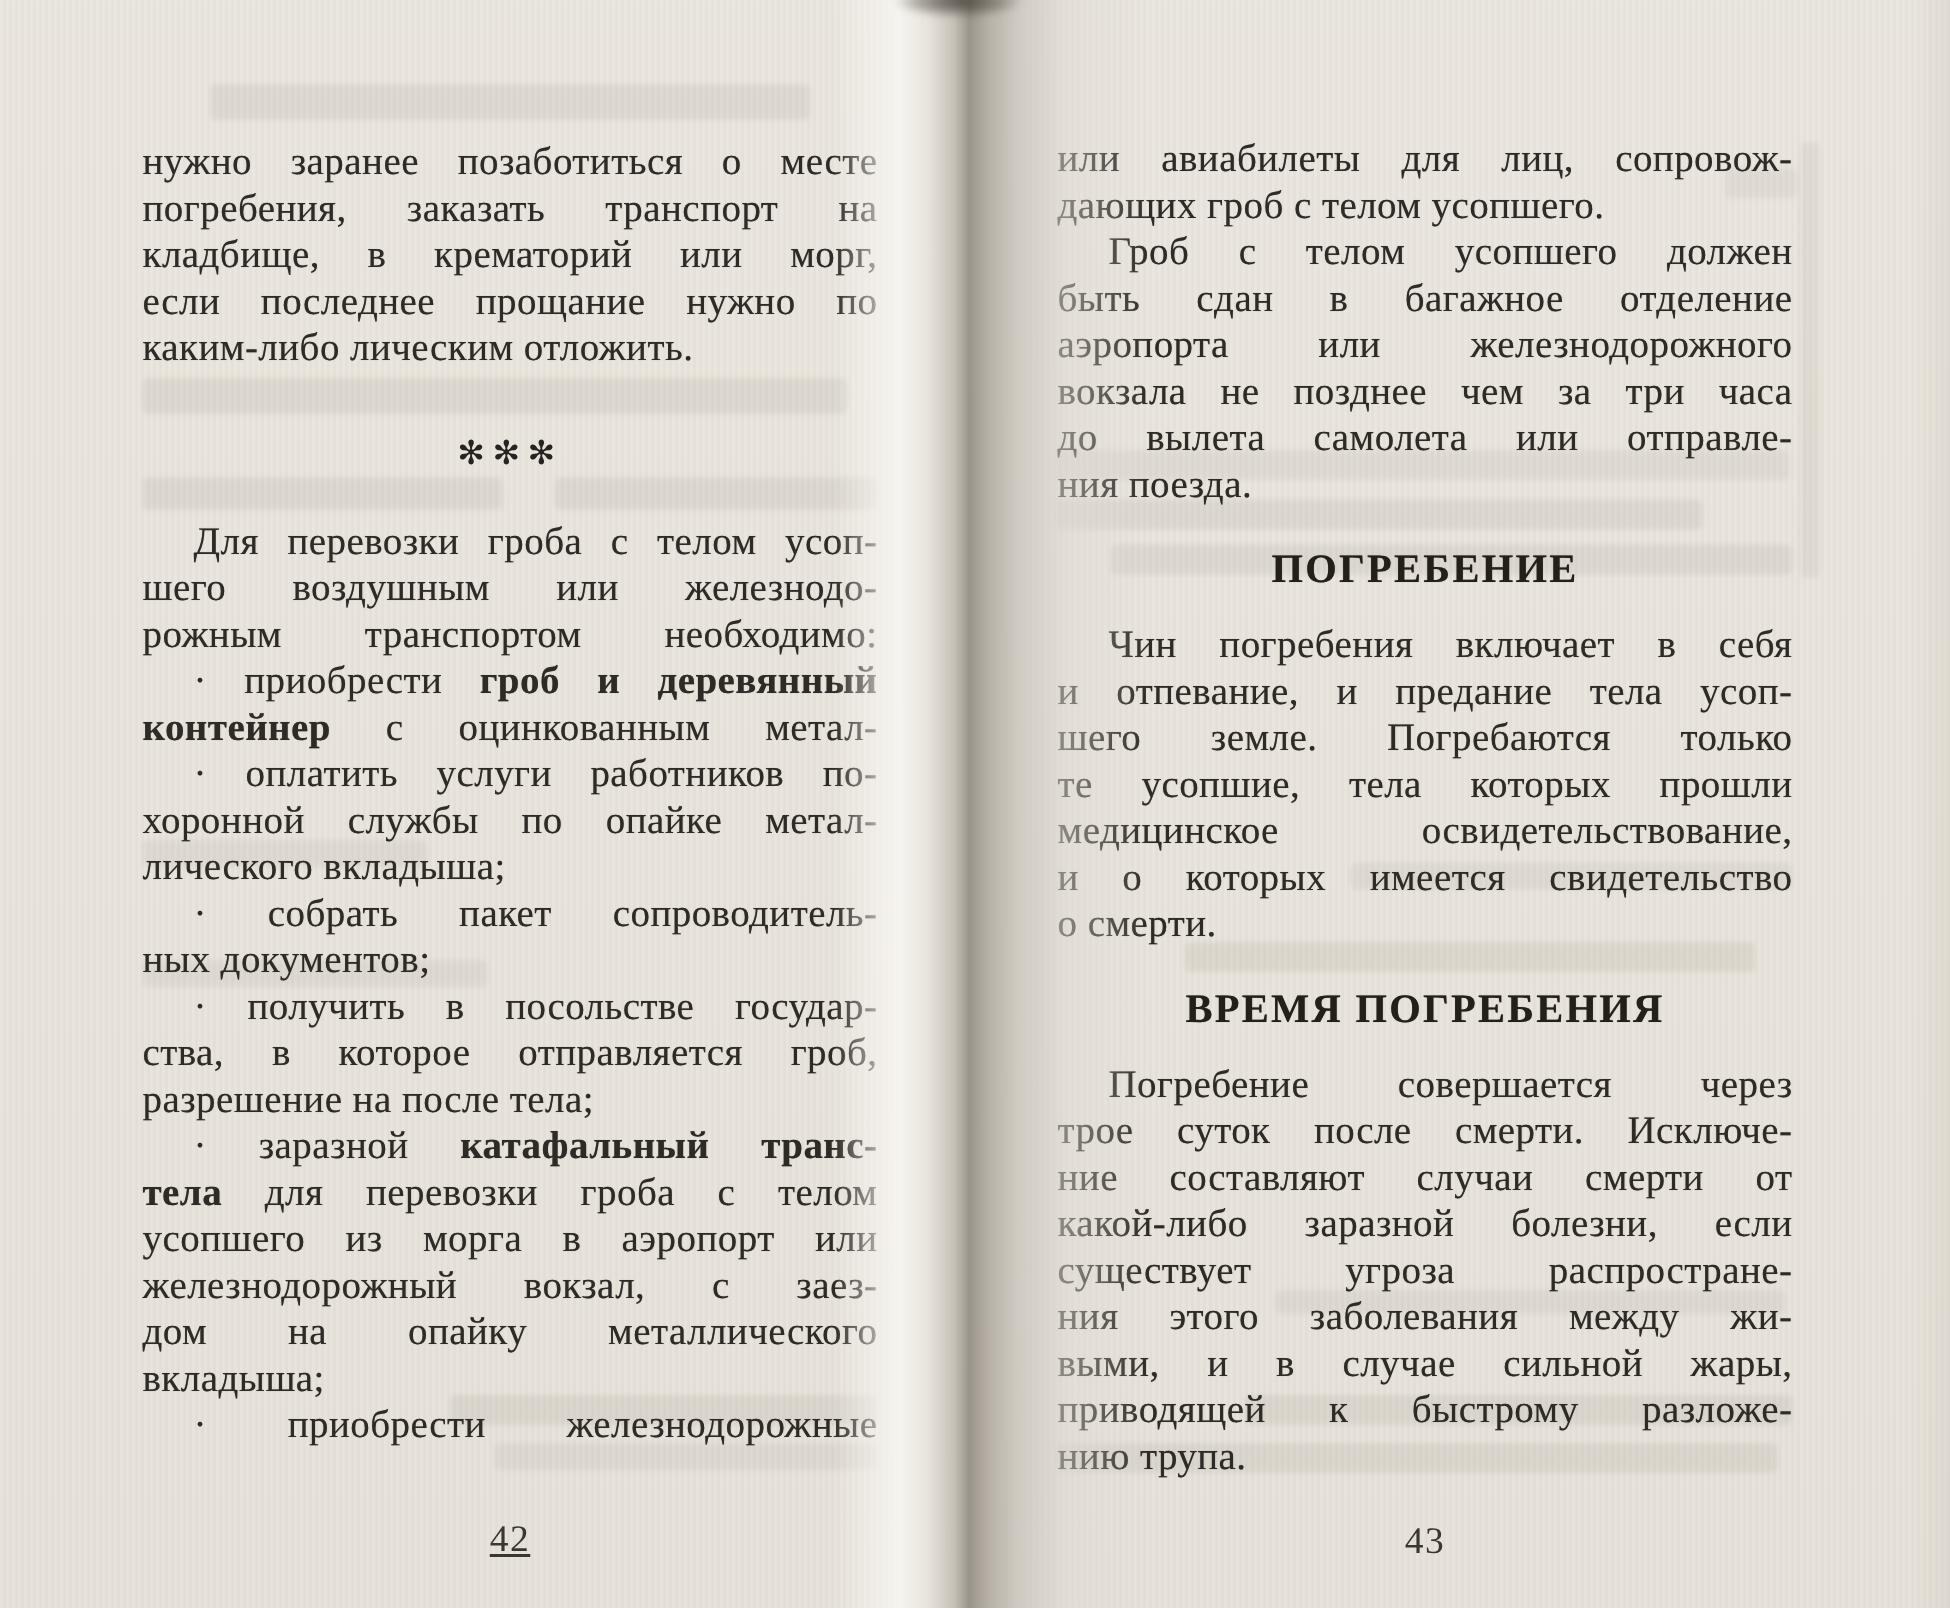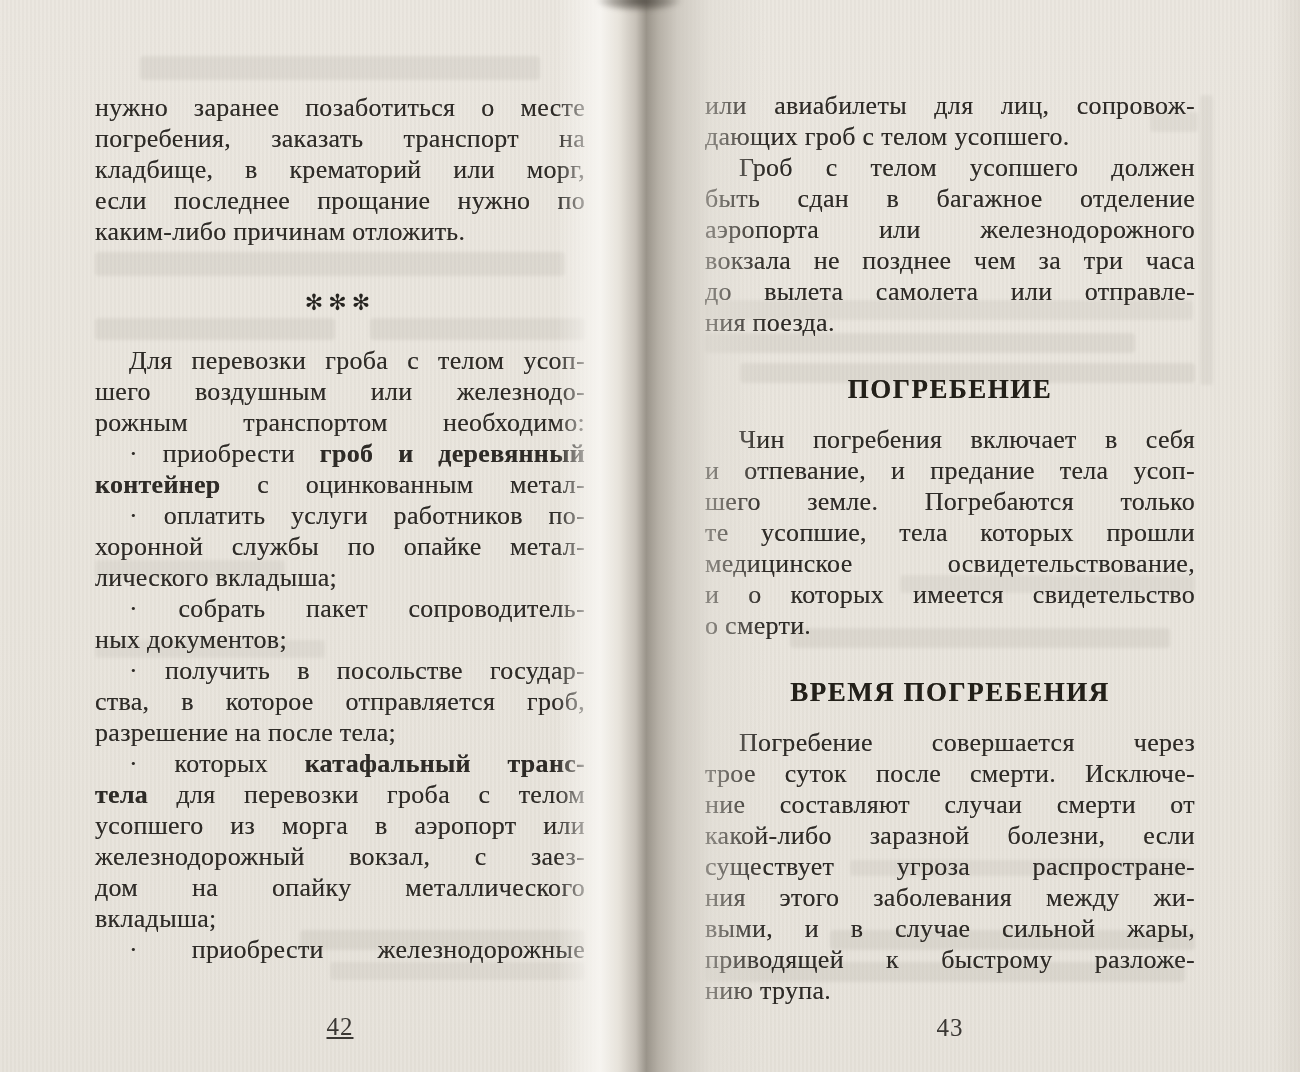--- a/index.html
+++ b/index.html
@@ -76,21 +76,21 @@
     letter-spacing: 5px;
     margin: 40px 0 27px 0;
     color: #262420;
   }
   .heading {
     font-weight: bold;
     font-size: 27px;
     line-height: 31px;
     letter-spacing: 1.5px;
     text-align: center;
-    margin: 36px 0 19px 0;
+    margin: 26px 0 19px 0;
     color: #232019;
     text-shadow: 0 0 0.5px rgba(35,32,25,0.6);
   }
   .page-number {
     position: absolute;
     width: 490px;
     text-align: center;
     font-size: 25px;
     color: #3a3733;
     letter-spacing: 1px;
@@ -132,36 +132,36 @@
   <div class="ghost v" style="left:850px;  top:860px; width:340px; height:16px;"></div>
   <div class="ghost" style="left:830px;  top:930px; width:365px; height:20px;"></div>
   <div class="ghost" style="left:705px;  top:962px; width:480px; height:20px;"></div>
   <div class="ghost v" style="left:1200px; top:95px;  width:13px;  height:290px;"></div>
 
   <div class="page-col page-col-left" id="left-col">
       <div class="line just"><span>нужно заранее позаботиться о месте</span></div>
       <div class="line just"><span>погребения, заказать транспорт на</span></div>
       <div class="line just"><span>кладбище, в крематорий или морг,</span></div>
       <div class="line just"><span>если последнее прощание нужно по</span></div>
-      <div class="line"><span>каким-либо причинам отложить.</span></div>
+      <div class="line"><span>каким-либо лическим отложить.</span></div>
       <div class="separator">✻✻✻</div>
       <div class="line just indent"><span>Для перевозки гроба с телом усоп-</span></div>
       <div class="line just"><span>шего воздушным или железнодо-</span></div>
       <div class="line just"><span>рожным транспортом необходимо:</span></div>
       <div class="line just indent"><span>· приобрести </span><span class="b">гроб и деревянный</span></div>
       <div class="line just"><span class="b">контейнер</span><span> с оцинкованным метал-</span></div>
       <div class="line just indent"><span>· оплатить услуги работников по-</span></div>
       <div class="line just"><span>хоронной службы по опайке метал-</span></div>
       <div class="line"><span>лического вкладыша;</span></div>
       <div class="line just indent"><span>· собрать пакет сопроводитель-</span></div>
       <div class="line"><span>ных документов;</span></div>
       <div class="line just indent"><span>· получить в посольстве государ-</span></div>
       <div class="line just"><span>ства, в которое отправляется гроб,</span></div>
       <div class="line"><span>разрешение на после тела;</span></div>
-      <div class="line just indent"><span>· которых </span><span class="b">катафальный транс-</span></div>
+      <div class="line just indent"><span>· заразной </span><span class="b">катафальный транс-</span></div>
       <div class="line just"><span class="b">тела</span><span> для перевозки гроба с телом</span></div>
       <div class="line just"><span>усопшего из морга в аэропорт или</span></div>
       <div class="line just"><span>железнодорожный вокзал, с заез-</span></div>
       <div class="line just"><span>дом на опайку металлического</span></div>
       <div class="line"><span>вкладыша;</span></div>
       <div class="line just indent"><span>· приобрести железнодорожные</span></div>
     </div>
 
   <div class="page-col page-col-right" id="right-col">
       <div class="line just"><span>или авиабилеты для лиц, сопровож-</span></div>

